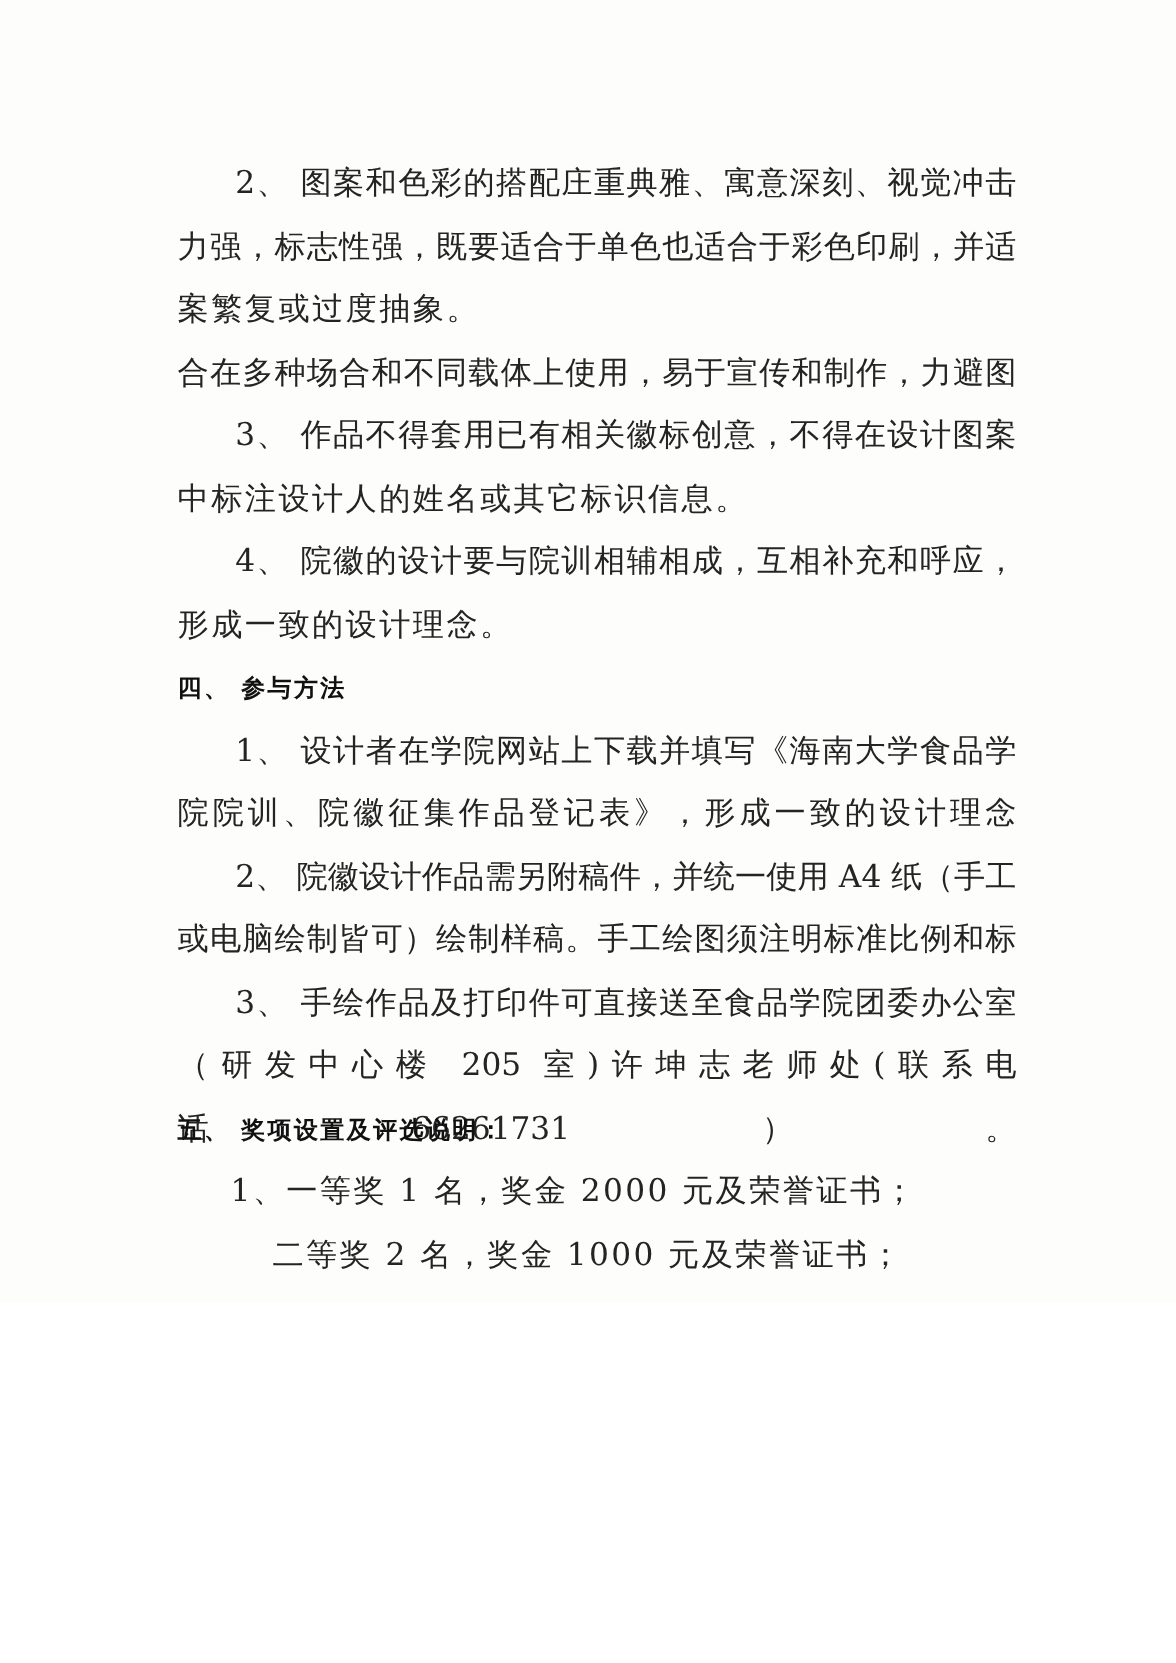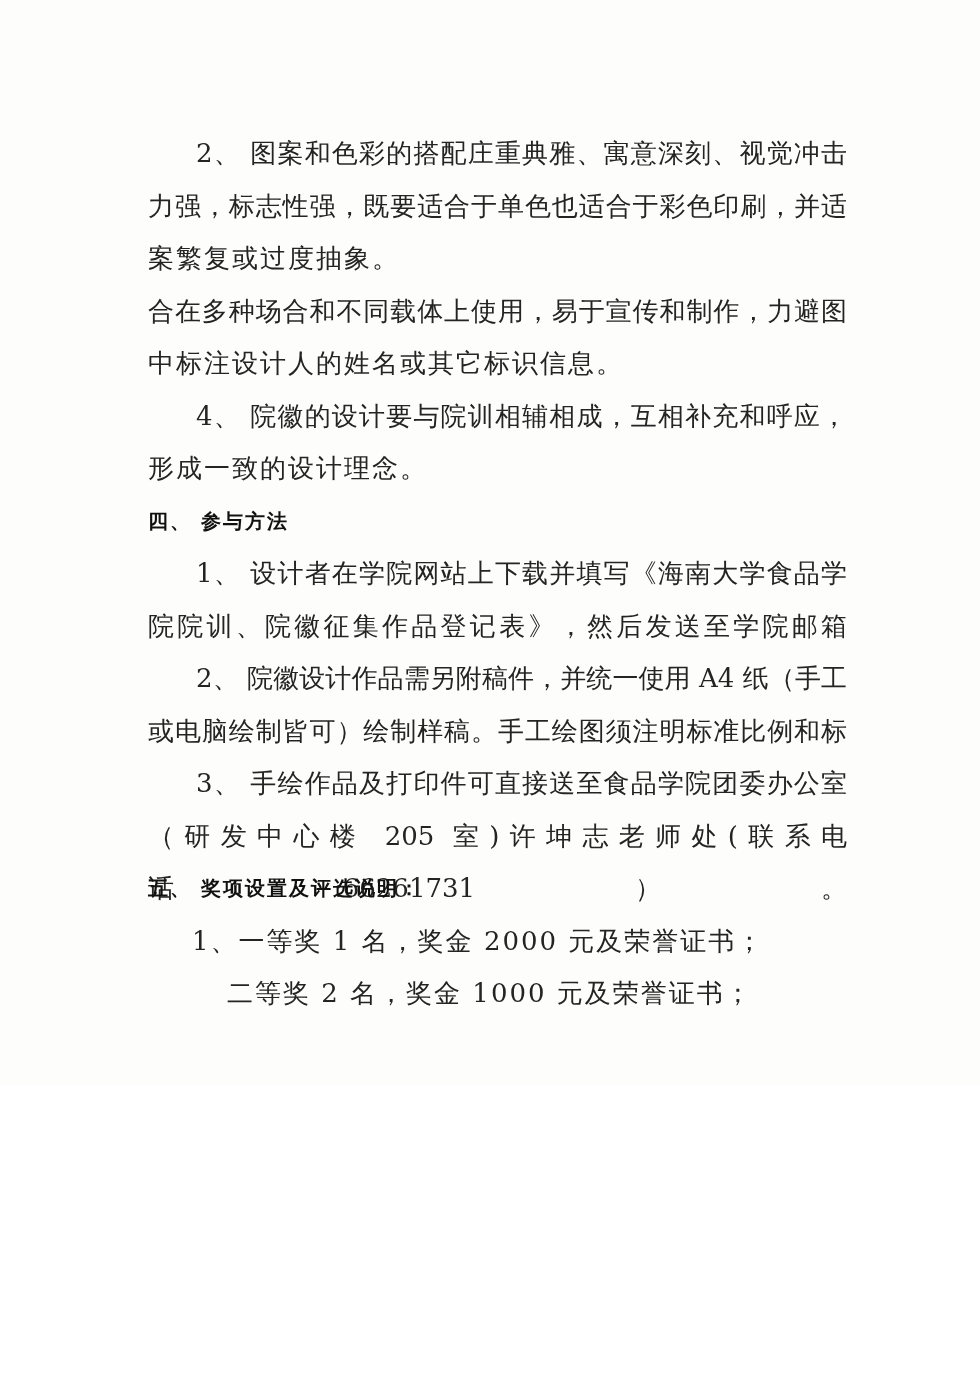--- a/index.html
+++ b/index.html
@@ -57,26 +57,27 @@
 </style>
 </head>
 <body>
 
 <div class="page">
   <div class="text-block" id="text-block">
       <div class="line body justify" style="text-indent: 48px;">2、 图案和色彩的搭配庄重典雅、寓意深刻、视觉冲击</div>
       <div class="line body justify">力强，标志性强，既要适合于单色也适合于彩色印刷，并适</div>
       <div class="line body">案繁复或过度抽象。</div>
       <div class="line body justify">合在多种场合和不同载体上使用，易于宣传和制作，力避图</div>
+      <div class="line body justify" style="text-indent: 48px;">3、 作品不得套用已有相关徽标创意，不得在设计图案</div>
       <div class="line body">中标注设计人的姓名或其它标识信息。</div>
       <div class="line body justify" style="text-indent: 48px;">4、 院徽的设计要与院训相辅相成，互相补充和呼应，</div>
       <div class="line body">形成一致的设计理念。</div>
       <div class="line heading">四、 参与方法</div>
       <div class="line body justify" style="text-indent: 48px;">1、 设计者在学院网站上下载并填写《海南大学食品学</div>
-      <div class="line body justify">院院训、院徽征集作品登记表》，然后发送至学院邮箱</div>
+      <div class="line body justify">院院训、院徽征集作品登记表》，形成一致的设计理念</div>
       <div class="line body justify" style="text-indent: 48px;">2、 院徽设计作品需另附稿件，并统一使用 A4 纸（手工</div>
       <div class="line body justify">或电脑绘制皆可）绘制样稿。手工绘图须注明标准比例和标</div>
       <div class="line body justify" style="text-indent: 48px;">3、 手绘作品及打印件可直接送至食品学院团委办公室</div>
       <div class="line body justify">（研发中心楼 205 室)许坤志老师处(联系电话:66261731）。</div>
       <div class="line heading">五、 奖项设置及评选说明：</div>
       <div class="line body" style="text-indent: 44px;">1、一等奖 1 名，奖金 2000 元及荣誉证书；</div>
       <div class="line body" style="text-indent: 79px;">二等奖 2 名，奖金 1000 元及荣誉证书；</div>
     </div>
   <div class="page-number">- 2 -</div>
 </div>

